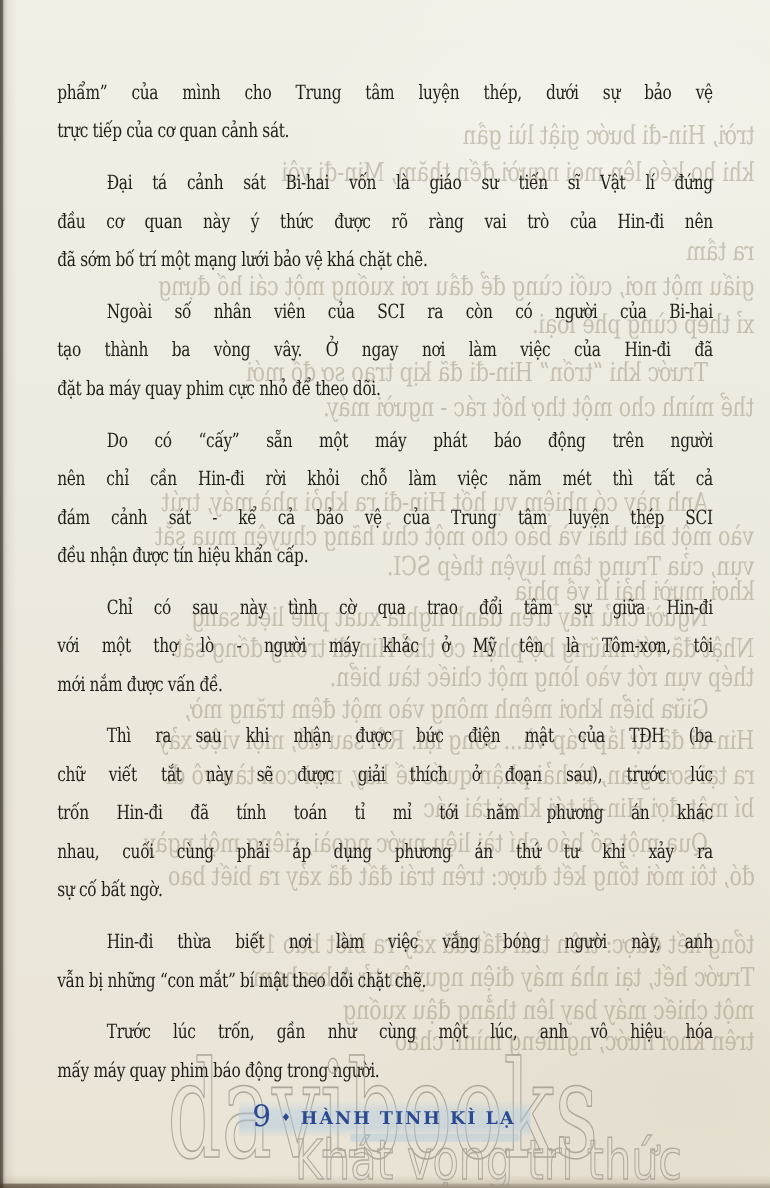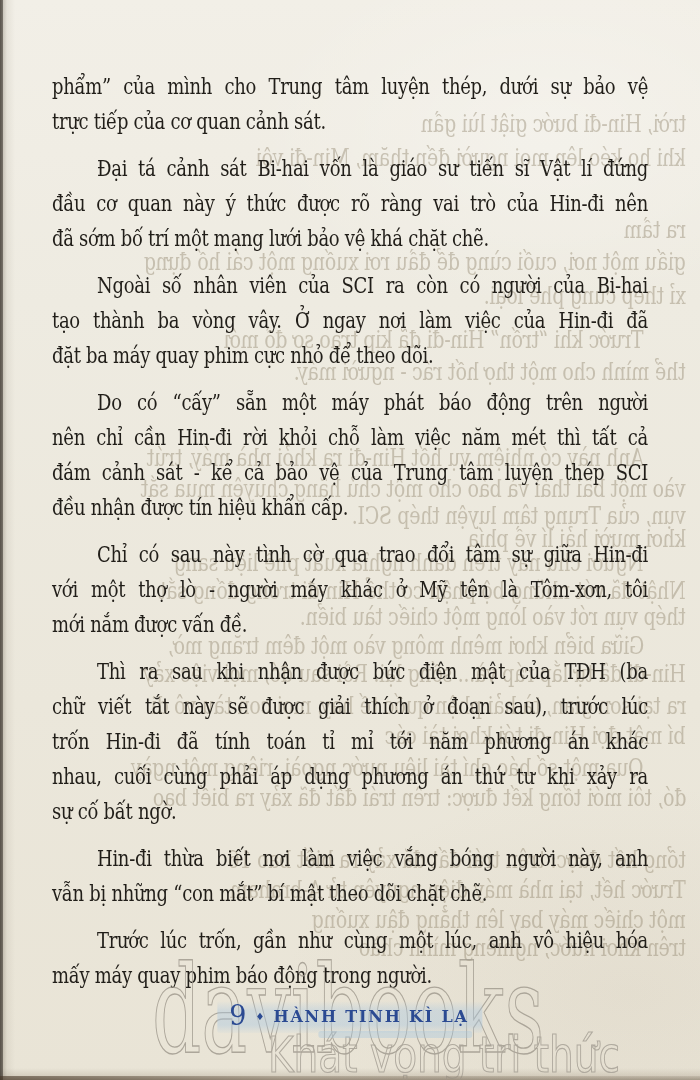--- a/index.html
+++ b/index.html
@@ -26,21 +26,21 @@
     position:absolute;white-space:nowrap;
     font-size:19px;letter-spacing:-.3px;
     color:rgba(143,131,107,.42);
     transform:scale(-1,1.25);transform-origin:50% 50%;
     filter:blur(.45px);
   }
 
   
   .text-block{
     position:absolute;left:52px;right:52px;top:68px;z-index:2;
-    color:#211e19;font-size:18px;line-height:35px;letter-spacing:-.3px;
+    color:#211e19;font-size:14px;line-height:35px;letter-spacing:-.3px;
   }
   .line{
     height:35px;text-align:justify;text-align-last:justify;
     transform:scaleY(1.28);transform-origin:50% 50%;
   }
   .line.last{text-align-last:left;}
   .line.indent{text-indent:45px;}
   .line.parstart{margin-top:12px;}
 
   

